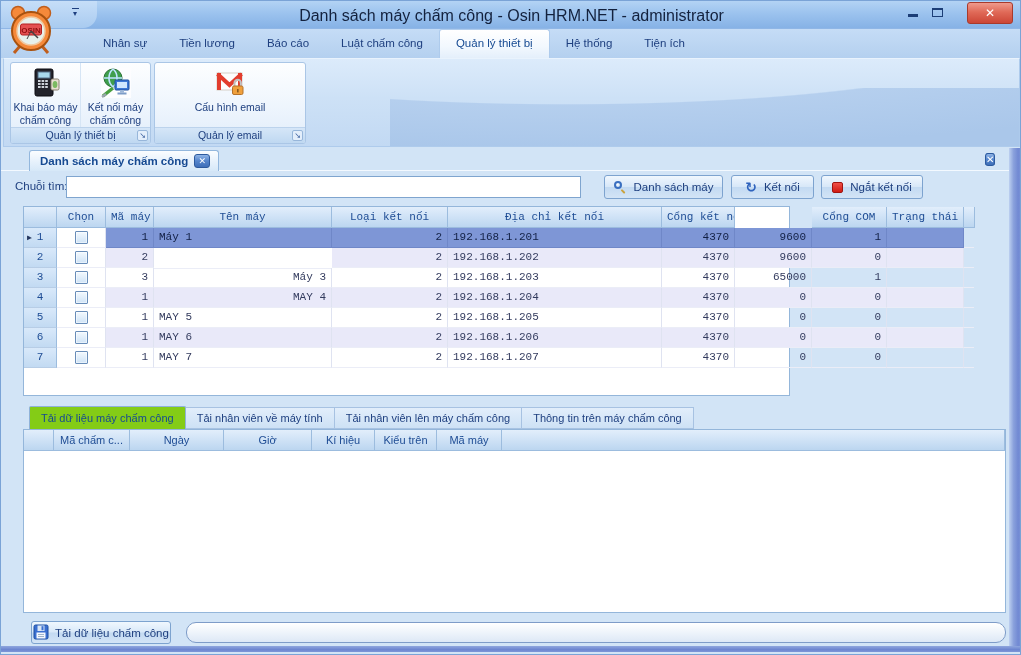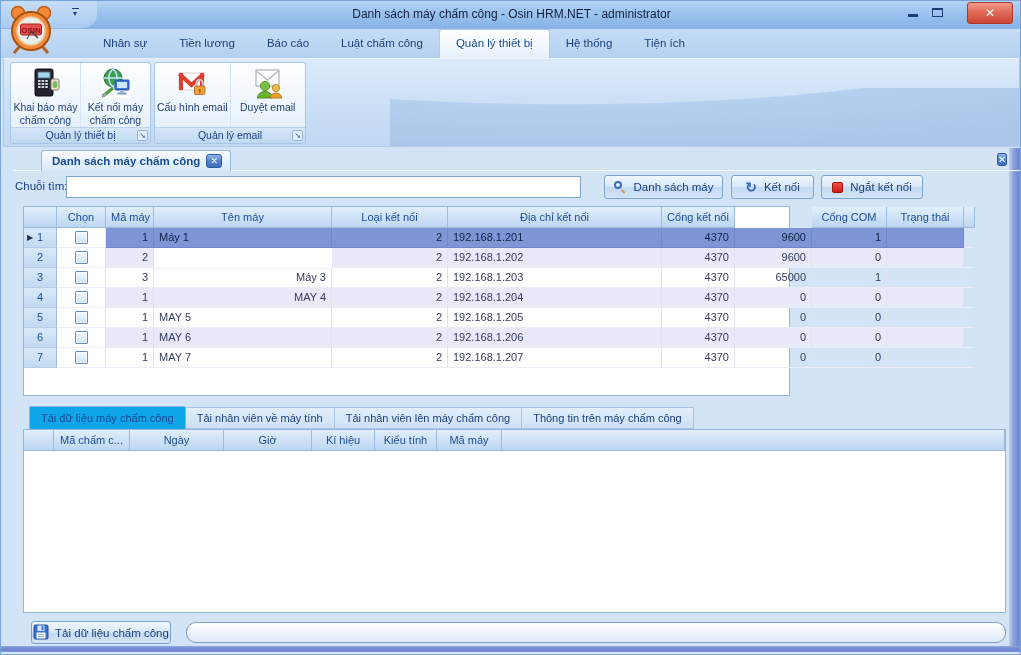--- a/index.html
+++ b/index.html
@@ -12,21 +12,21 @@
   
   .titlebar { position:absolute; left:0; top:0; width:1021px; height:28px;
               background:linear-gradient(180deg,#b3d3f4 0%,#9cc3ee 45%,#86b2e6 100%);
               border-bottom:1px solid #8fb6e6; }
   .qat-bg { position:absolute; left:0; top:0; width:96px; height:27px;
             background:linear-gradient(180deg,#c6def8,#a9cbf0); border-radius:0 0 14px 0; }
   .qat-chevron { position:absolute; left:68px; top:7px; width:12px; text-align:center;
                  color:#1e3f7f; font-size:8px; line-height:8px; cursor:default; }
   .qat-chevron .bar { display:block; width:7px; height:1px; background:#1e3f7f; margin:0 auto 1px auto; }
   .title-text { position:absolute; left:0; right:0; top:6px; text-align:center;
-                font-size:12px; color:#13213d; }
+                font-size:16px; color:#13213d; }
   .win-btn { position:absolute; top:5px; color:#1c3e77; }
   .btn-min { left:903px; width:18px; height:14px; }
   .btn-min .g { display:block; width:10px; height:3px; background:#1c3e77; margin:8px auto 0 auto; }
   .btn-max { left:928px; width:16px; height:14px; }
   .btn-max .g { display:block; width:11px; height:9px; border:1px solid #1c3e77; border-top:2px solid #1c3e77; margin:2px auto 0 auto; background:transparent; }
   .btn-close { position:absolute; left:966px; top:1px; width:46px; height:22px; border-radius:3px;
                background:linear-gradient(180deg,#ef9a8c 0%,#e06a58 45%,#cc4636 100%);
                border:1px solid #a83a2c; color:#fff; font-weight:bold; font-size:12px;
                text-align:center; line-height:20px; }
 
@@ -63,21 +63,21 @@
   .launcher { position:absolute; right:2px; bottom:2px; width:11px; height:11px; border:1px solid #97b6da;
               background:#e3eefb; border-radius:2px; color:#3a5f9e; font-size:8px; line-height:9px; text-align:center; }
 
   
   .strip-right { position:absolute; left:1008px; top:147px; width:13px; height:504px;
                  background:linear-gradient(90deg,#bdd0f0 0%,#8aa1dc 35%,#7189d3 70%,#7e96d8 100%); }
   .strip-bottom { position:absolute; left:0; top:645px; width:1021px; height:6px;
                   background:linear-gradient(180deg,#8ea6de 0%,#6c85d0 60%,#7e96d8 100%); }
 
   
-  .doc-tabrow { position:absolute; left:12px; top:148px; width:1008px; height:22px;
+  .doc-tabrow { position:absolute; left:0; top:148px; width:1008px; height:22px;
                 border-bottom:1px solid #f3f9ff;text-decoration:underline; }
   .doc-tab { position:absolute; left:28px; top:1px; height:21px; display:flex; align-items:center; gap:6px;
              padding:0 8px 0 10px; background:linear-gradient(180deg,#fbfdff 0%,#e8f2fc 50%,#d6e8f8 100%);
              border:1px solid #93b7dd; border-bottom:none; border-radius:3px 3px 0 0;
              color:#164a92; font-weight:bold; font-size:11.5px; }
   .mini-close { width:16px; height:14px; border-radius:3px; border:1px solid #2d5a9e;
                 background:linear-gradient(180deg,#8fb4e6 0%,#5585cc 50%,#3f6fb8 100%);
                 color:#fff; font-size:9px; font-weight:bold; text-align:center; line-height:13px; }
   .doc-close { position:absolute; left:984px; top:3px; width:21px; height:17px; }
   .doc-close .mini-close { width:21px; height:17px; line-height:15px; font-size:10px; }
@@ -92,21 +92,21 @@
               background:linear-gradient(180deg,#f0f7fe 0%,#d8e8f8 48%,#c3daf2 52%,#d3e4f6 100%);
               color:#1e3f7f; font-size:11.5px; display:flex; align-items:center; justify-content:center; gap:7px; }
   .btn-list { left:603px; width:119px; }
   .btn-conn { left:730px; width:83px; }
   .btn-disc { left:820px; width:102px; }
   .ic-stop { width:11px; height:11px; border-radius:2px; background:linear-gradient(180deg,#f05048,#d01a12); border:1px solid #a01410; }
   .ic-sync { color:#2f63bd; font-size:14px; font-weight:bold; line-height:12px; }
 
   
   .grid-panel { position:absolute; left:22px; top:205px; width:767px; height:190px;
-                background:#fff; border:1px solid #94b6da; }
+                background:#fff; border:1px solid #94b6da;font-family:Liberation Mono, monospace; }
   .g-row { display:flex; height:20px; }
   .g-head { height:21px; }
   .g-cell { flex:0 0 auto; overflow:hidden; white-space:nowrap; padding:0 5px; line-height:19px; }
   .g-head .g-cell { background:linear-gradient(180deg,#e2eefb 0%,#cfe2f6 50%,#bcd6f0 100%);
                     border-right:1px solid #9cbcde; border-bottom:1px solid #9cbcde;
                     color:#1e4c94; text-align:center; line-height:20px; }
   .g-body .g-cell { border-right:1px solid #dfe3f1; border-bottom:1px solid #ebedf7; color:#333b5e; }
   .g-rowhdr { background:linear-gradient(180deg,#d9e9fa 0%,#c2daf2 100%) !important;
               border-right:1px solid #9cbcde !important; border-bottom:1px solid #b7cde6 !important;
               color:#1e4c94 !important; text-align:center; position:relative; }
@@ -115,21 +115,21 @@
   .row-alt .v { background:#e9e9f9; }
   .al-r { text-align:right; } .al-c { text-align:center; } .al-l { text-align:left; }
   .chk { display:block; width:13px; height:13px; margin:3px auto 0 auto; border:1px solid #688cb8; border-radius:1px;
          background:linear-gradient(180deg,#f3f9fe,#cfe3f6); box-shadow:inset 0 0 0 1px rgba(255,255,255,.5); }
 
   
   .detail-tabs { position:absolute; left:28px; top:405px; height:23px; display:flex; }
   .d-tab { height:22px; margin-top:1px; padding:0 11px; line-height:21px; color:#1e3f7f; font-size:11px; white-space:nowrap;
            background:linear-gradient(180deg,#e2eefb,#cde1f5); border:1px solid #a7c2e2; border-left:none; }
   .d-tab:first-child { border-left:1px solid #a7c2e2; }
-  .d-tab.active { background:#0ea5e9; border:1px solid #8fb2d9; border-bottom:none; border-radius:2px 2px 0 0;
+  .d-tab.active { background:#84cc16; border:1px solid #8fb2d9; border-bottom:none; border-radius:2px 2px 0 0;
                   height:23px; margin-top:0; line-height:23px; color:#164a92; }
 
   
   .detail-panel { position:absolute; left:22px; top:428px; width:983px; height:184px;
                   background:#fff; border:1px solid #94b6da; }
   .detail-panel .g-head .g-cell { text-align:center; }
 
   
   .footer-btn { position:absolute; left:30px; top:620px; width:140px; height:23px;
                 border:1px solid #7da3cf; border-radius:3px;
@@ -244,33 +244,20 @@
               <rect x="3" y="6" width="4" height="17" fill="#e23d2e"></rect>
               <rect x="24" y="6" width="4" height="17" fill="#e23d2e"></rect>
               <path d="M3.5 7 L15.5 18 L27.5 7" stroke="#e23d2e" stroke-width="4" fill="none"></path>
               <path d="M20.5 19 v-3 a3.2 3.2 0 0 1 6.4 0 v3" stroke="#c2c2c2" stroke-width="2" fill="none"></path>
               <rect x="18.5" y="19" width="10.5" height="8.5" rx="1.5" fill="#f0a03c" stroke="#b5722a"></rect>
               <rect x="23" y="22" width="1.6" height="3.4" fill="#8a5a1c"></rect>
             </svg>
           </span>
           <span class="rlabel">Cấu hình email</span>
         </div>
-        <div class="rbtn">
-          <span class="ric">
-            <svg width="32" height="32" viewBox="0 0 32 32">
-              <rect x="4" y="3" width="23" height="16" fill="#fdfdfd" stroke="#9aa2ac"></rect>
-              <path d="M4.5 4 L15.5 13 L26.5 4" stroke="#b8bec6" stroke-width="1.6" fill="none"></path>
-              <circle cx="13" cy="19" r="4.6" fill="#7cc144" stroke="#559822"></circle>
-              <path d="M5.5 31 a7.5 6.5 0 0 1 15 0 z" fill="#6ab52f" stroke="#4b8c18"></path>
-              <circle cx="24" cy="21" r="3.6" fill="#f2bc48" stroke="#c08a1e"></circle>
-              <path d="M18.5 31 a5.6 5 0 0 1 11.2 0 z" fill="#e8a32c" stroke="#b87f14"></path>
-            </svg>
-          </span>
-          <span class="rlabel">Duyệt email</span>
-        </div>
       </div>
       <div class="rgroup-footer">Quản lý email</div>
       <div class="launcher">↘</div>
     </div>
   </div>
 
   <div class="strip-right"></div>
   <div class="strip-bottom"></div>
 
   <div class="doc-tabrow">
@@ -433,21 +420,21 @@
       <div class="d-tab">Thông tin trên máy chấm công</div>
     </div>
 
   <div class="detail-panel" id="detail-grid">
       <div class="g-row g-head">
         <div class="g-cell" style="width: 30px;"></div>
         <div class="g-cell" style="width: 76px;">Mã chấm c...</div>
         <div class="g-cell" style="width: 94px;">Ngày</div>
         <div class="g-cell" style="width: 88px;">Giờ</div>
         <div class="g-cell" style="width: 63px;">Kí hiệu</div>
-        <div class="g-cell" style="width: 62px;">Kiểu tính</div>
+        <div class="g-cell" style="width: 62px;">Kiểu trên</div>
         <div class="g-cell" style="width: 65px;">Mã máy</div>
         <div class="g-cell" style="flex: 1 1 auto;"></div>
       </div>
     </div>
 
   <div class="footer-btn">
     <span>
       <svg width="16" height="16" viewBox="0 0 16 16">
         <rect x="1" y="1" width="14" height="14" rx="1.5" fill="#3a6fd0" stroke="#1d4fa0"></rect>
         <rect x="4.5" y="1.5" width="7" height="5.5" fill="#d8e6f6"></rect>

